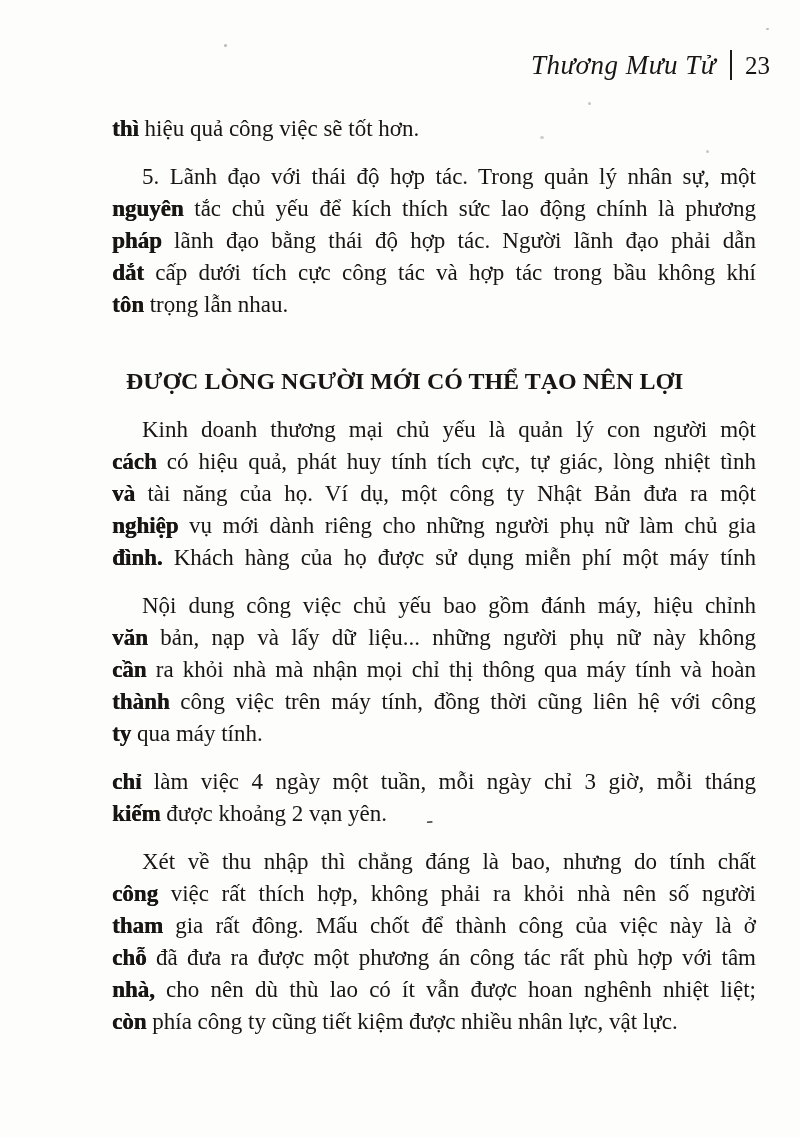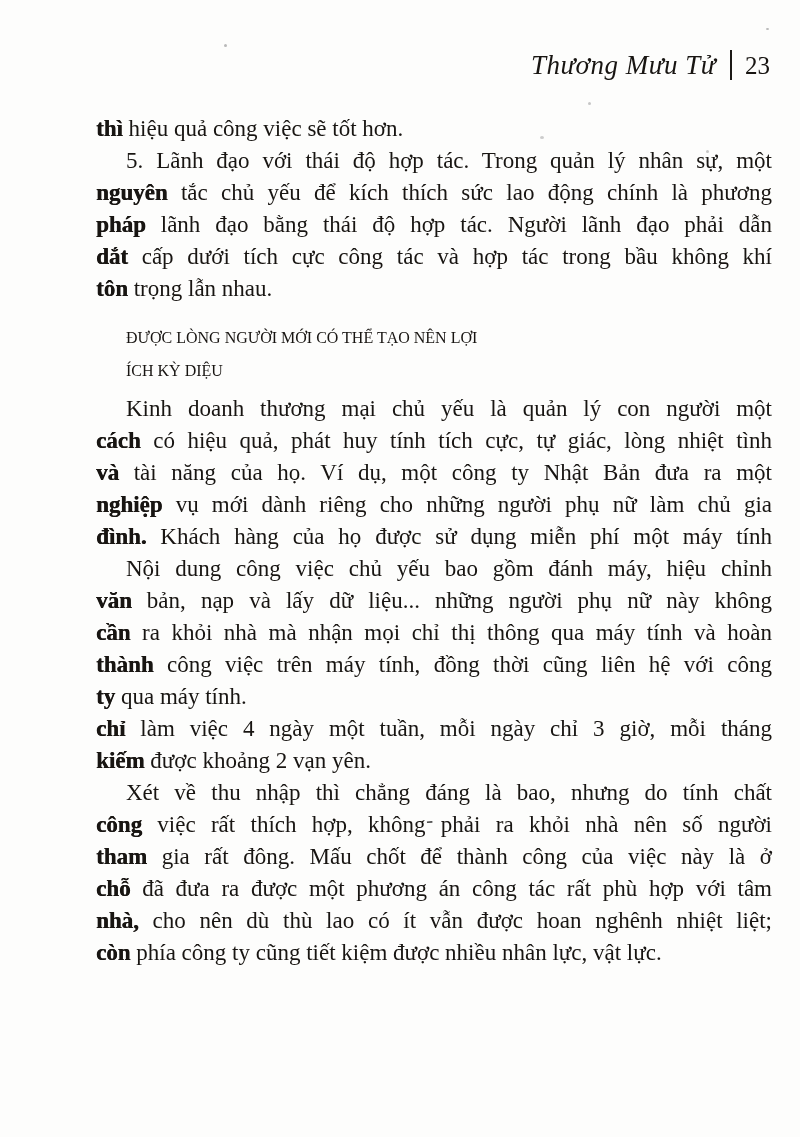--- a/index.html
+++ b/index.html
@@ -39,38 +39,38 @@
   }
   .page-number {
     font-size: 25px;
   }
   
   .page-body {
     margin: 32px 60px 0 64px; 
     font-size: 23px;
     line-height: 32px;
   }
-  .paragraph { margin: 0; }
+  .paragraph { margin: 16px; }
   .line {
     text-align: justify;
     text-align-last: justify;
   }
   .line.last {
     text-align: left;
     text-align-last: left;
   }
   .line.indent { padding-left: 30px; }
   .smudge {
     font-weight: bold;
     text-shadow: 0.4px 0 0 currentColor;
   }
   .heading {
-    margin: 16px 0 6px 0;
-    font-weight: normal;
-    font-size: 16px;
+    margin: 44px 0 6px 0;
+    font-weight: bold;
+    font-size: 24px;
     line-height: 33px;
   }
   .heading .line {
     padding-left: 30px;
     text-align: left;
     text-align-last: left;
   }
   
   .stray-dash {
     position: absolute;
@@ -112,21 +112,20 @@
       </div>
       <div class="paragraph">
         <div class="line indent">5. Lãnh đạo với thái độ hợp tác. Trong quản lý nhân sự, một</div>
         <div class="line"><span class="smudge">nguyên</span> tắc chủ yếu để kích thích sức lao động chính là phương</div>
         <div class="line"><span class="smudge">pháp</span> lãnh đạo bằng thái độ hợp tác. Người lãnh đạo phải dẫn</div>
         <div class="line"><span class="smudge">dắt</span> cấp dưới tích cực công tác và hợp tác trong bầu không khí</div>
         <div class="line last"><span class="smudge">tôn</span> trọng lẫn nhau.</div>
       </div>
       <div class="heading">
         <div class="line">ĐƯỢC LÒNG NGƯỜI MỚI CÓ THỂ TẠO NÊN LỢI</div>
-        <div class="line last">ÍCH KỲ DIỆU</div>
       </div>
       <div class="paragraph">
         <div class="line indent">Kinh doanh thương mại chủ yếu là quản lý con người một</div>
         <div class="line"><span class="smudge">cách</span> có hiệu quả, phát huy tính tích cực, tự giác, lòng nhiệt tình</div>
         <div class="line"><span class="smudge">và</span> tài năng của họ. Ví dụ, một công ty Nhật Bản đưa ra một</div>
         <div class="line"><span class="smudge">nghiệp</span> vụ mới dành riêng cho những người phụ nữ làm chủ gia</div>
         <div class="line"><span class="smudge">đình.</span> Khách hàng của họ được sử dụng miễn phí một máy tính</div>
       </div>
       <div class="paragraph">
         <div class="line indent">Nội dung công việc chủ yếu bao gồm đánh máy, hiệu chỉnh</div>

